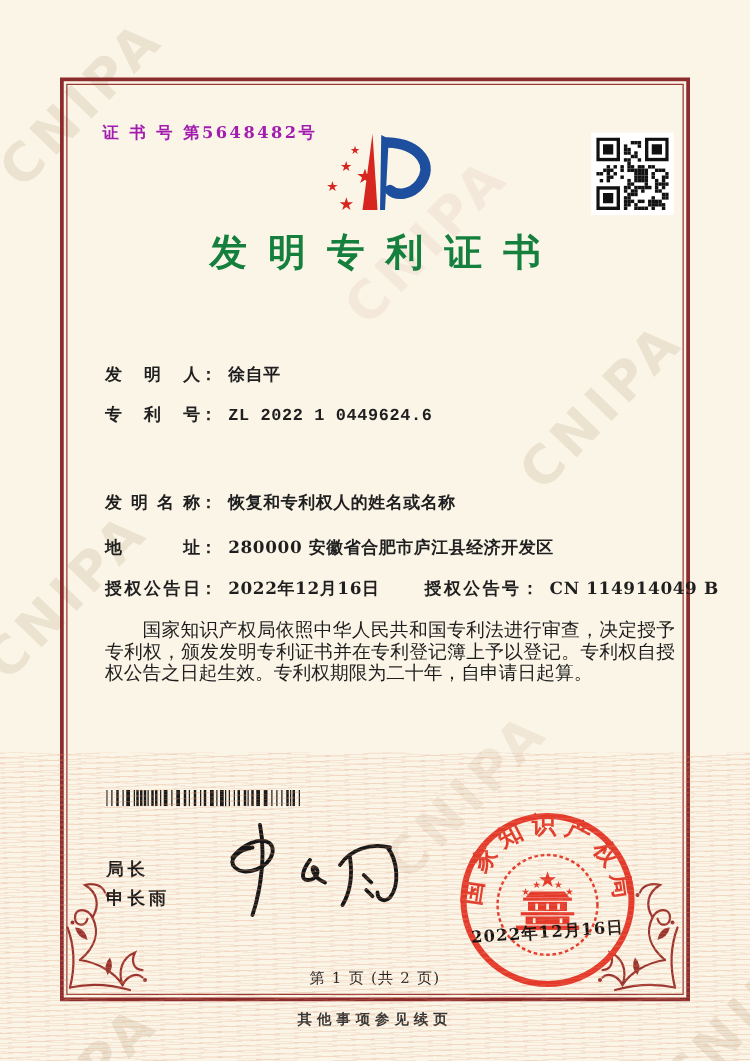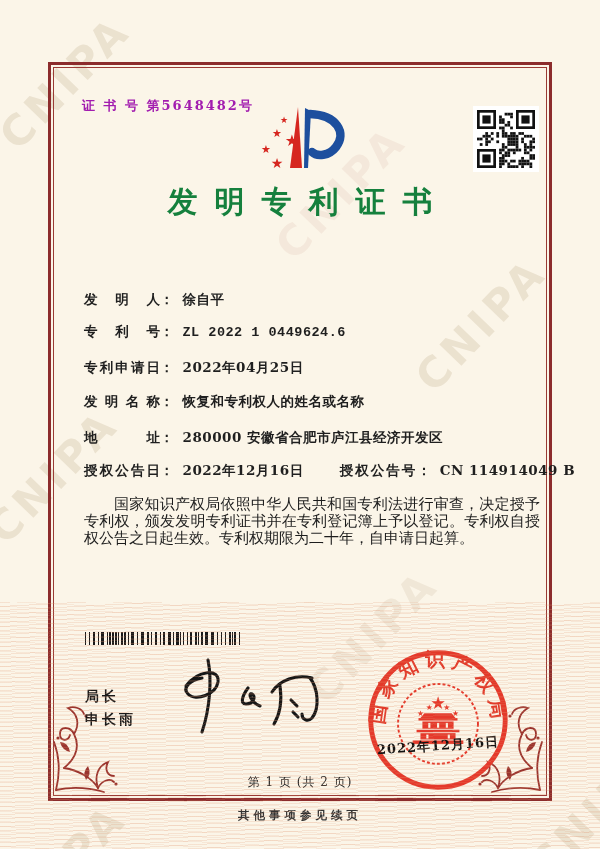--- a/index.html
+++ b/index.html
@@ -284,23 +284,20 @@
   </div>
 
   <div class="doc-title">发明专利证书</div>
 
   <div class="frow" style="top:291px;">
     <span class="flabel">发明人</span><span>：</span><span class="fval">徐自平</span>
   </div>
   <div class="frow" style="top:323px;font-family:Liberation Mono, monospace;">
     <span class="flabel">专利号</span><span>：</span><span class="fval">ZL 2022 1 0449624.6</span>
   </div>
-  <div class="frow" style="top:359px;">
-    <span class="flabel">专利申请日</span><span>：</span><span class="fval">2022年04月25日</span>
-  </div>
   <div class="frow" style="top:393px;">
     <span class="flabel">发明名称</span><span>：</span><span class="fval">恢复和专利权人的姓名或名称</span>
   </div>
   <div class="frow" style="top:429px;">
     <span class="flabel">地址</span><span>：</span><span class="fval">280000 安徽省合肥市庐江县经济开发区</span>
   </div>
   <div class="frow" style="top:462px;">
     <span class="flabel">授权公告日</span><span>：</span><span class="fval">2022年12月16日</span><span class="g2"><span class="flabel2">授权公告号</span><span>：</span><span class="fval">CN 114914049 B</span></span>
   </div>
 

